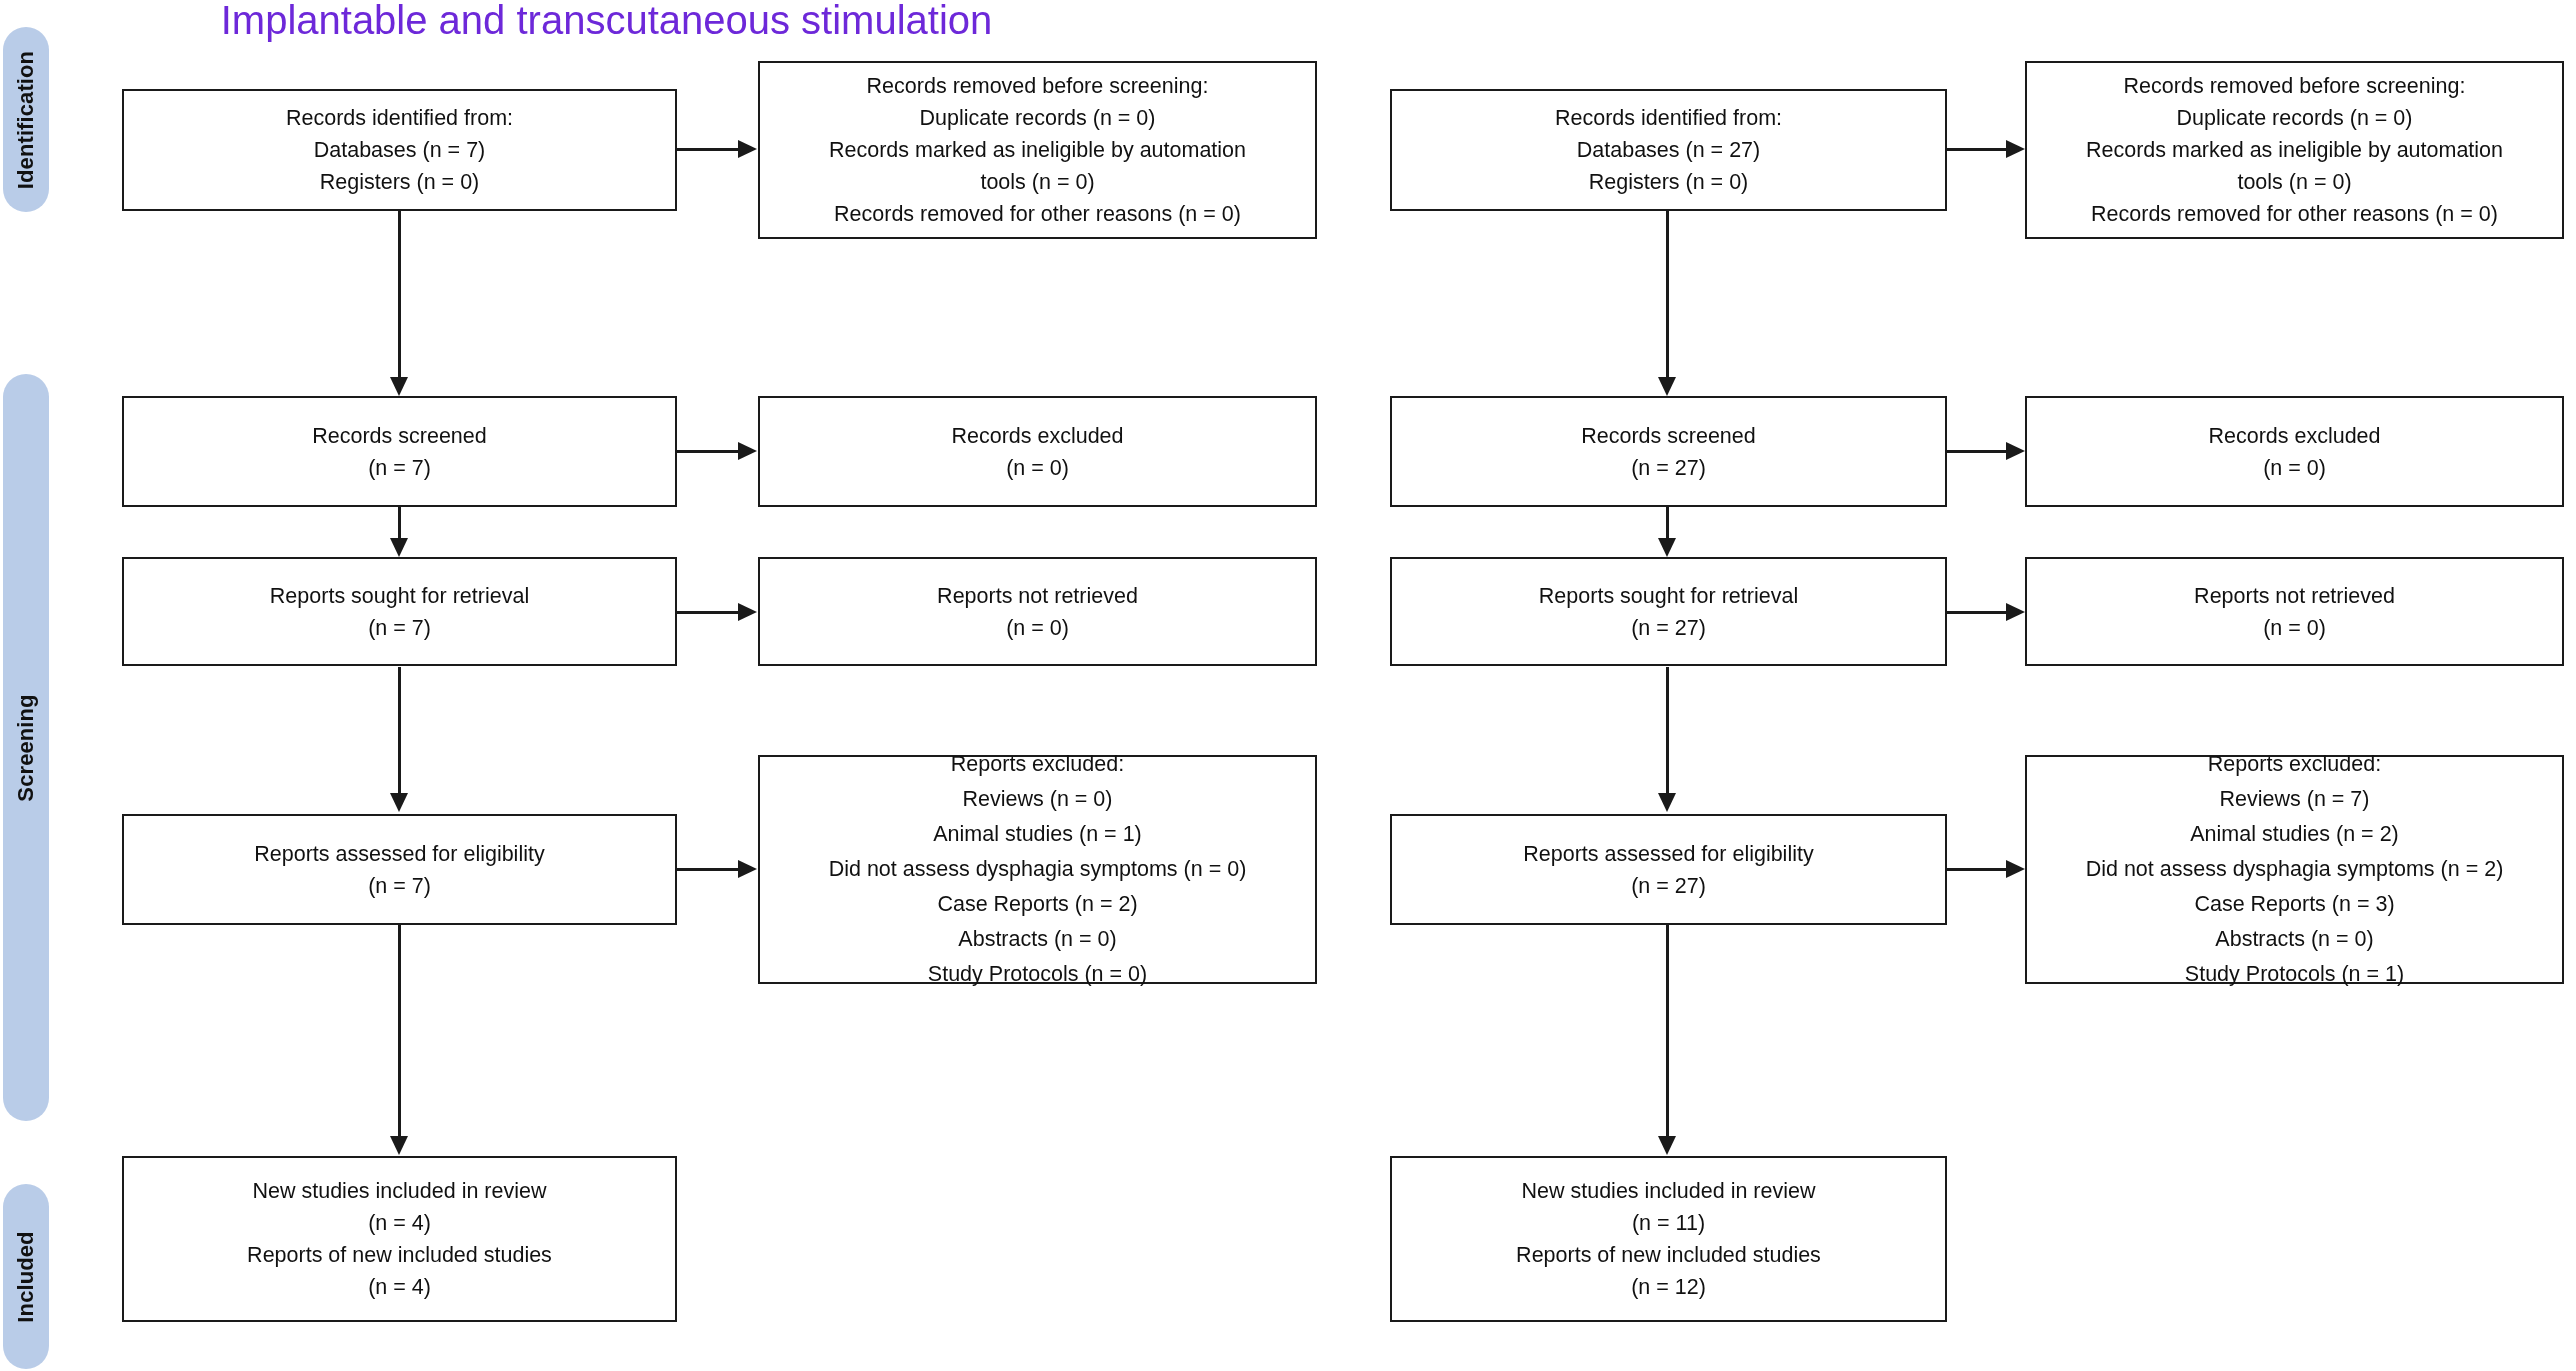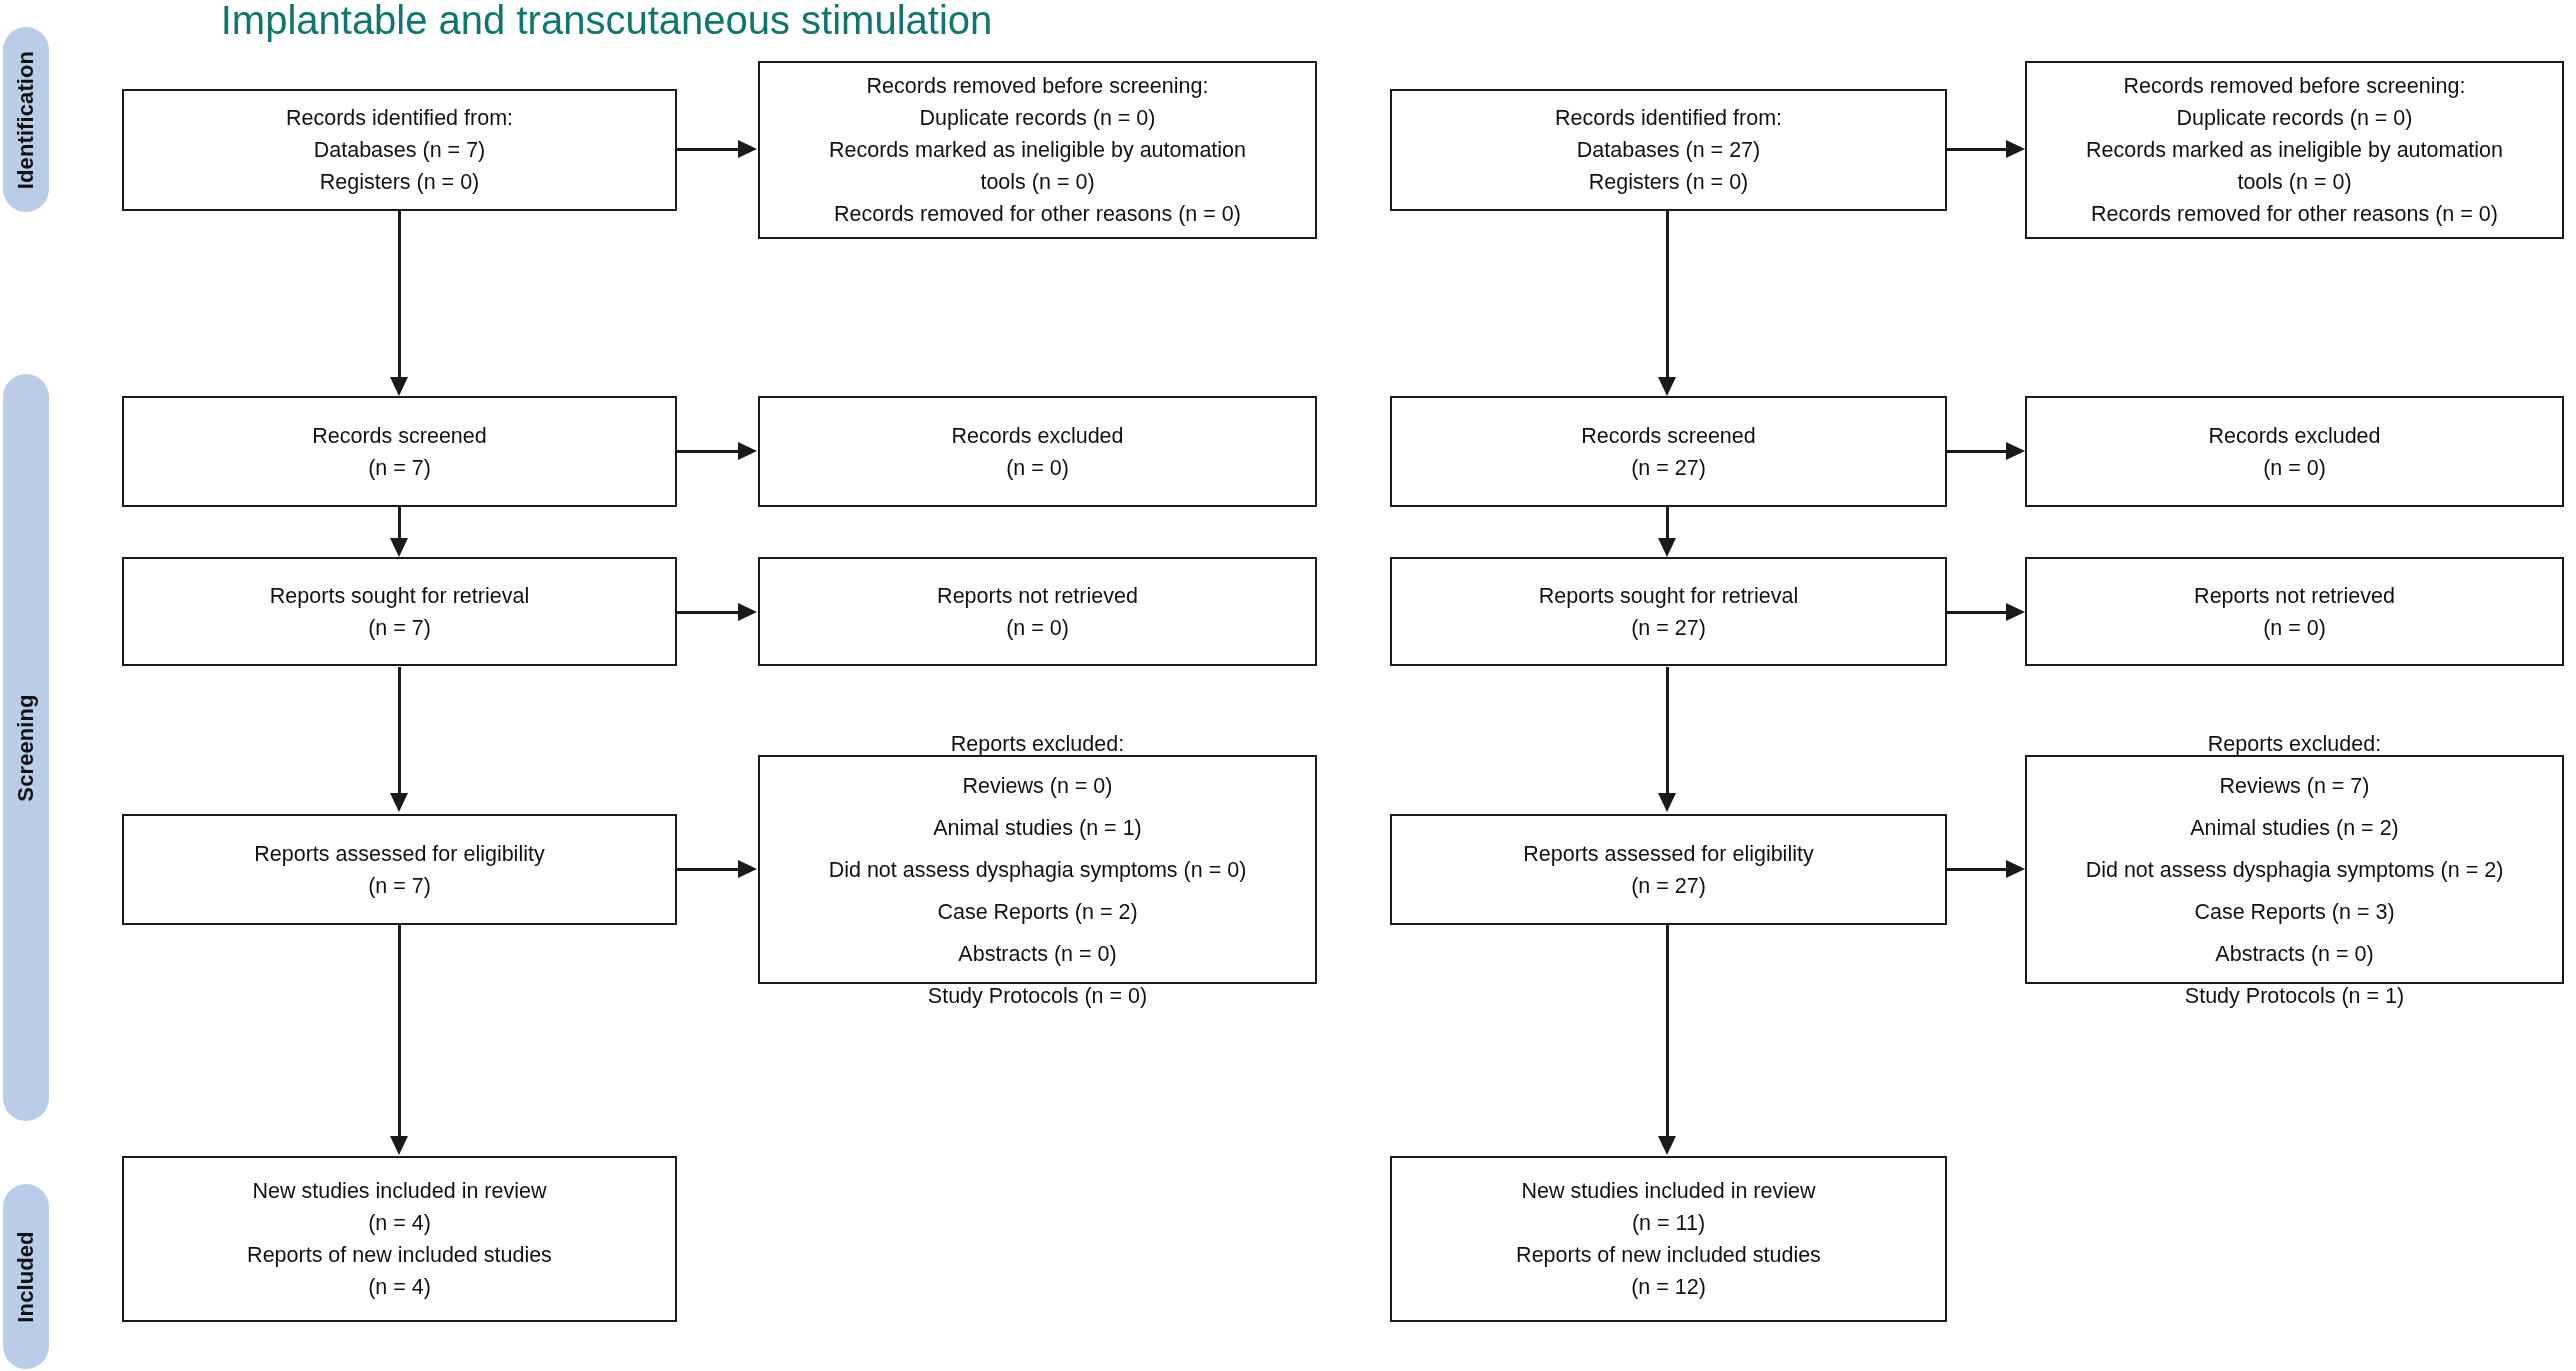--- a/index.html
+++ b/index.html
@@ -18,21 +18,21 @@
     overflow: hidden;
   }
 
   
   .panel-title {
     position: absolute;
     text-align: center;
     font-size: 40px;
     font-weight: 400;
     line-height: 43px;
-    color: #0f766e;
+    color: #6d28d9;
     white-space: nowrap;
   }
 
   
   .stage-pill {
     position: absolute;
     left: 3px;
     width: 46px;
     background: #b9cce8;
     border-radius: 23px;
@@ -63,21 +63,21 @@
   .flow-box .box-text {
     width: 100%;
     text-align: center;
     font-size: 21.5px;
     line-height: 32px;
     color: #111111;
     padding: 1.5px 7.4px;
     box-sizing: border-box;
     white-space: pre-line;
   }
-  .flow-box.tight .box-text { line-height: 42px; }
+  .flow-box.tight .box-text { line-height: 35px; }
 
   
   .conn {
     position: absolute;
     background: #1a1a1a;
   }
   .conn.v { width: 3px; }
   .conn.h { height: 3px; }
 
   .arrowhead {

